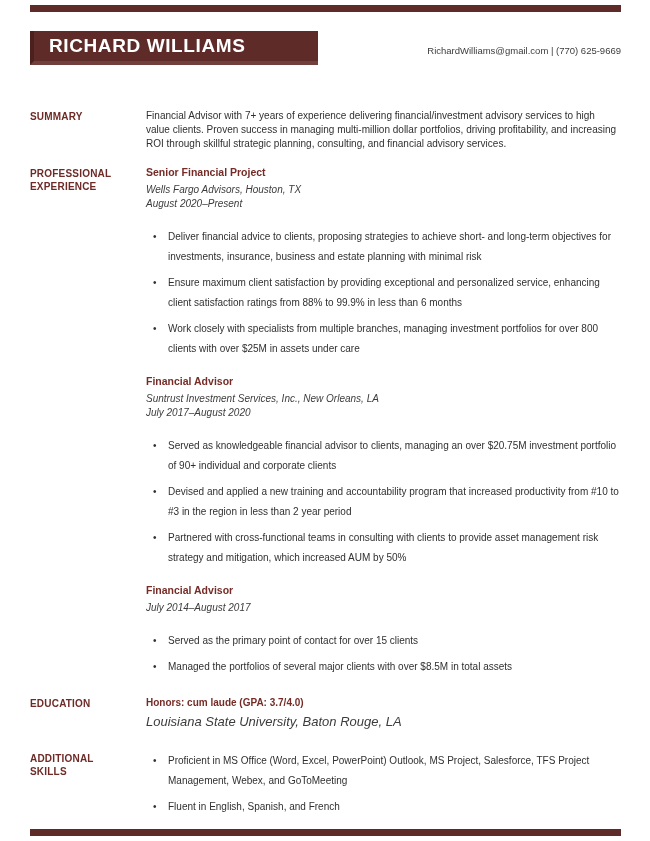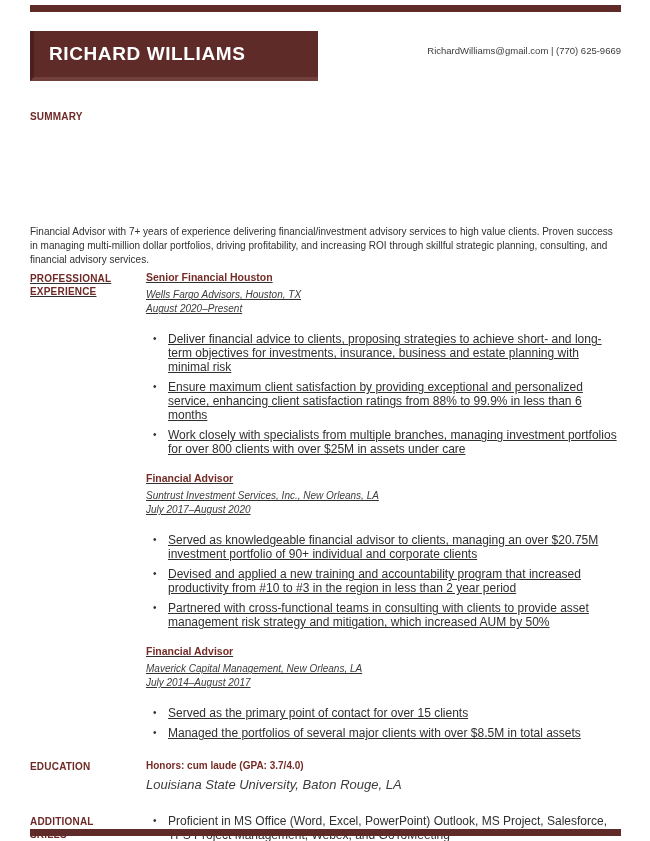--- a/index.html
+++ b/index.html
@@ -15,21 +15,21 @@
   .border-bar{
     position:absolute;left:30px;width:591px;height:7px;
     background:#5e2b29;
   }
   .border-bar.top{top:5px;}
   .border-bar.bottom{top:829px;}
 
   
   .name-banner{
     position:absolute;left:30px;top:31px;
-    width:288px;height:50px;
+    width:288px;height:34px;
     background:#5e2b29;
     border-left:4px solid #4b201e;
     border-bottom:4px solid #713f3c;
     display:flex;align-items:center;
     box-sizing:border-box;
   }
   .name-banner h1{
     margin:0;padding-left:15px;
     font-size:19px;font-weight:bold;
     letter-spacing:0.6px;
@@ -51,22 +51,22 @@
     width:116px;flex:0 0 116px;
     font-size:10px;font-weight:bold;
     color:#6e2a26;line-height:13px;
     letter-spacing:0.2px;
     padding-top:1px;
     box-sizing:border-box;
     padding-right:14px;
   }
   .sec-body{flex:1;min-width:0;}
 
-  .row-summary{margin-bottom:5px;flex-direction:column;}
-  .row-experience{margin-bottom:19px;text-decoration:underline;}
+  .row-summary{margin-bottom:16px;}
+  .row-experience{margin-bottom:19px;}
   .row-education{margin-bottom:22px;}
 
   .para{
     margin:0;font-size:10px;line-height:13.8px;color:#303030;
   }
 
   .job{margin-bottom:16px;}
   .job:last-child{margin-bottom:0;}
   .job-title{
     margin:0 0 5px 0;
@@ -75,21 +75,21 @@
   .job-company,.job-dates{
     font-size:10px;font-style:italic;color:#3c3c3c;line-height:14px;
   }
   ul.bullets{
     list-style:none;margin:16px 0 0 0;padding:0;
   }
   ul.bullets.tight{margin-top:0;}
   ul.bullets li{
     position:relative;
     padding-left:22px;
-    font-size:12px;line-height:14px;color:#303030;
+    font-size:10px;line-height:20px;color:#303030;
     margin-bottom:6px;
   }
   ul.bullets li:last-child{margin-bottom:0;}
   ul.bullets li::before{
     content:"\2022";
     position:absolute;left:7px;top:0;
     color:#303030;font-size:10px;
   }
 
   .degree-line{
@@ -122,21 +122,21 @@
       <div class="sec-body">
         <p class="para">Financial Advisor with 7+ years of experience delivering financial/investment advisory services to high value clients. Proven success in managing multi-million dollar portfolios, driving profitability, and increasing ROI through skillful strategic planning, consulting, and financial advisory services.</p>
       </div>
     </section>
 
     <section class="row row-experience">
       <div class="sec-label">PROFESSIONAL EXPERIENCE</div>
       <div class="sec-body">
 
         <article class="job">
-          <h3 class="job-title">Senior Financial Houston</h3>
+          <h3 class="job-title">Senior Financial Project</h3>
           <div class="job-company">Wells Fargo Advisors, Houston, TX</div>
           <div class="job-dates">August 2020–Present</div>
           <ul class="bullets">
             <li>Deliver financial advice to clients, proposing strategies to achieve short- and long-term objectives for investments, insurance, business and estate planning with minimal risk</li>
             <li>Ensure maximum client satisfaction by providing exceptional and personalized service, enhancing client satisfaction ratings from 88% to 99.9% in less than 6 months</li>
             <li>Work closely with specialists from multiple branches, managing investment portfolios for over 800 clients with over $25M in assets under care</li>
           </ul>
         </article>
 
         <article class="job">
@@ -145,21 +145,20 @@
           <div class="job-dates">July 2017–August 2020</div>
           <ul class="bullets">
             <li>Served as knowledgeable financial advisor to clients, managing an over $20.75M investment portfolio of 90+ individual and corporate clients</li>
             <li>Devised and applied a new training and accountability program that increased productivity from #10 to #3 in the region in less than 2 year period</li>
             <li>Partnered with cross-functional teams in consulting with clients to provide asset management risk strategy and mitigation, which increased AUM by 50%</li>
           </ul>
         </article>
 
         <article class="job">
           <h3 class="job-title">Financial Advisor</h3>
-          <div class="job-company">Maverick Capital Management, New Orleans, LA</div>
           <div class="job-dates">July 2014–August 2017</div>
           <ul class="bullets">
             <li>Served as the primary point of contact for over 15 clients</li>
             <li>Managed the portfolios of several major clients with over $8.5M in total assets</li>
           </ul>
         </article>
 
       </div>
     </section>
 

